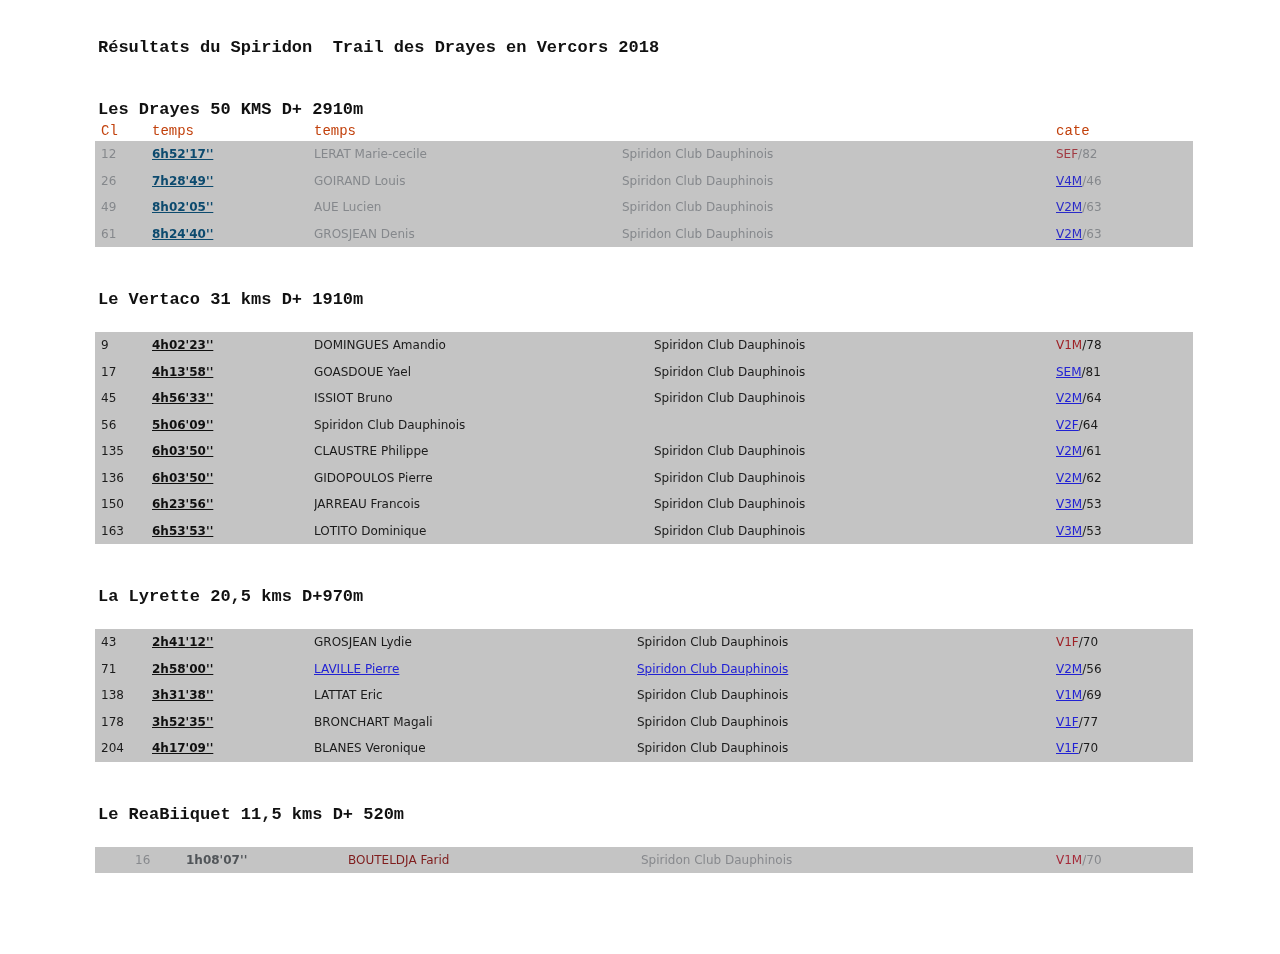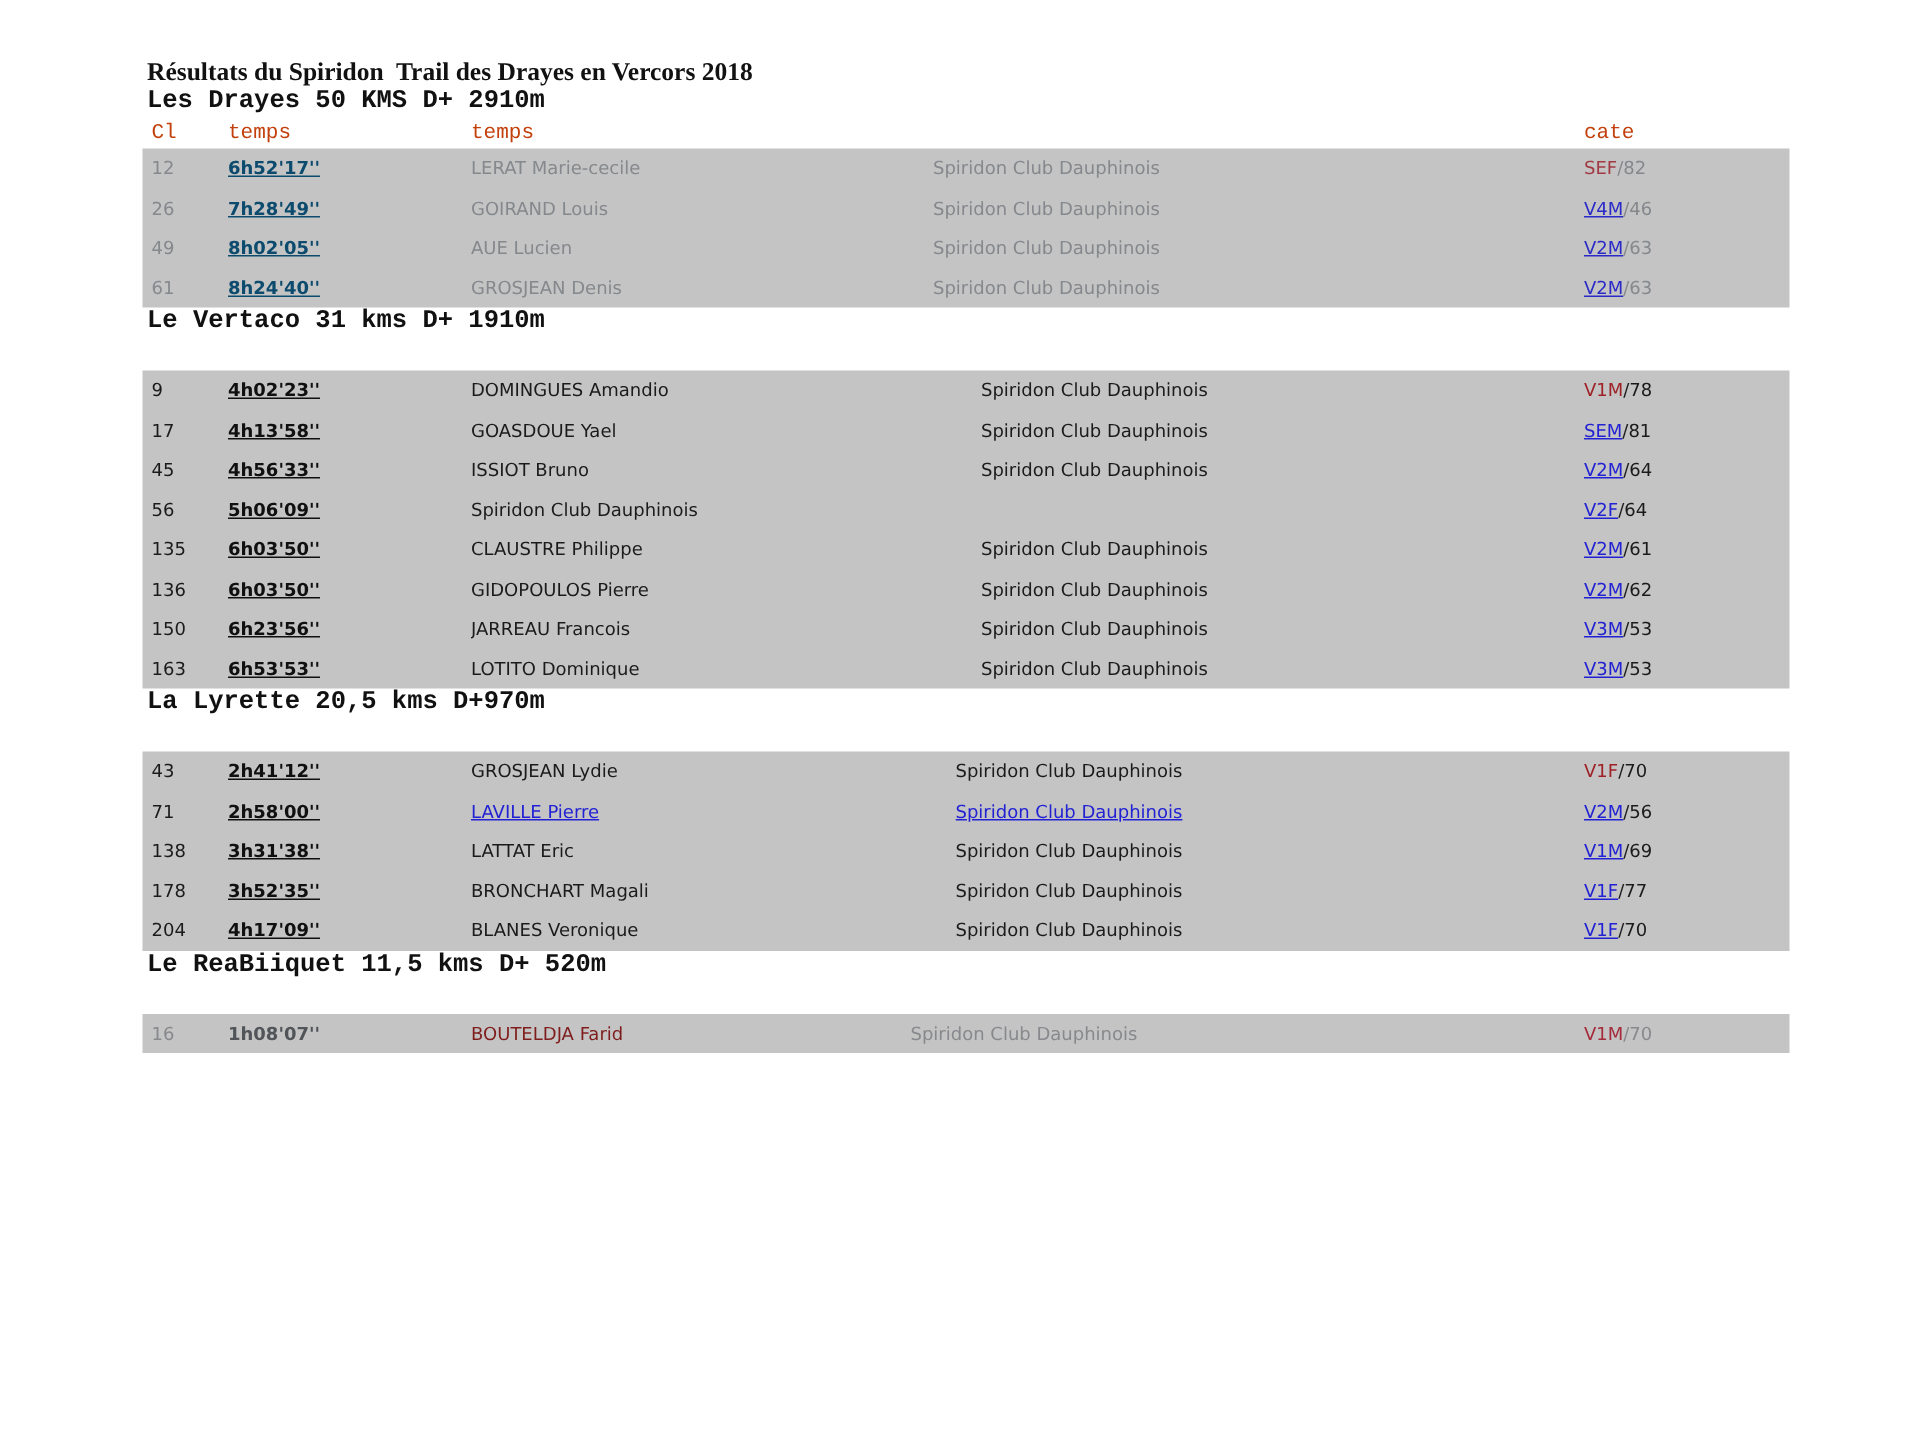--- a/index.html
+++ b/index.html
@@ -1,24 +1,24 @@
 <!DOCTYPE html>
 <html><head>
 <meta charset="utf-8">
 <style>
   html,body{margin:0;padding:0;background:#ffffff;}
   body{width:1280px;height:954px;font-family:"DejaVu Sans",sans-serif;overflow:hidden;}
   .page{padding-top:38px;}
   .page-title{
     margin:0 0 0 98px;
-    font-family:Liberation Serif, serif;
+    font-family:Liberation Mono, monospace;
     font-weight:bold;font-size:17px;color:#111;
     white-space:pre;
   }
-  .race-section{}
+  .race-section{margin-top:43px;}
   .race-title{
     margin:0 0 0 98px;
     font-family:"Liberation Mono",monospace;
     font-weight:bold;font-size:17px;color:#111;
     white-space:pre;
   }
   .header-row{
     display:flex;align-items:flex-end;
     margin:3px 0 2px 95px;width:1098px;height:17px;
     font-family:"Liberation Mono",monospace;font-size:14px;color:#c2410c;
@@ -40,21 +40,21 @@
   
   .row .time{font-weight:bold;text-decoration:underline;color:#101010;}
   .link{color:#2222d4;text-decoration:underline;cursor:pointer;}
   .cate-red{color:#9e2126;}
   
   .style-muted .row{color:#85888c;}
   .style-muted .row .time{color:#0c4a6e;}
   .style-muted .cate-red{color:#a13a42;}
   .style-muted .link{color:#2a2ac8;}
   
-  .style-single .row{color:#87898d;}
+  .style-single .row{color:#87898d;padding-left:34px;}
   .style-single .row .time{text-decoration:none;color:#515559;}
   .style-single .cate-red{color:#a52a3a;}
   .name-red{color:#7f1d1d;}
 </style>
 </head>
 <body>
 
 <div class="page">
   <h1 class="page-title">Résultats du Spiridon  Trail des Drayes en Vercors 2018</h1>
   <div id="sections">

